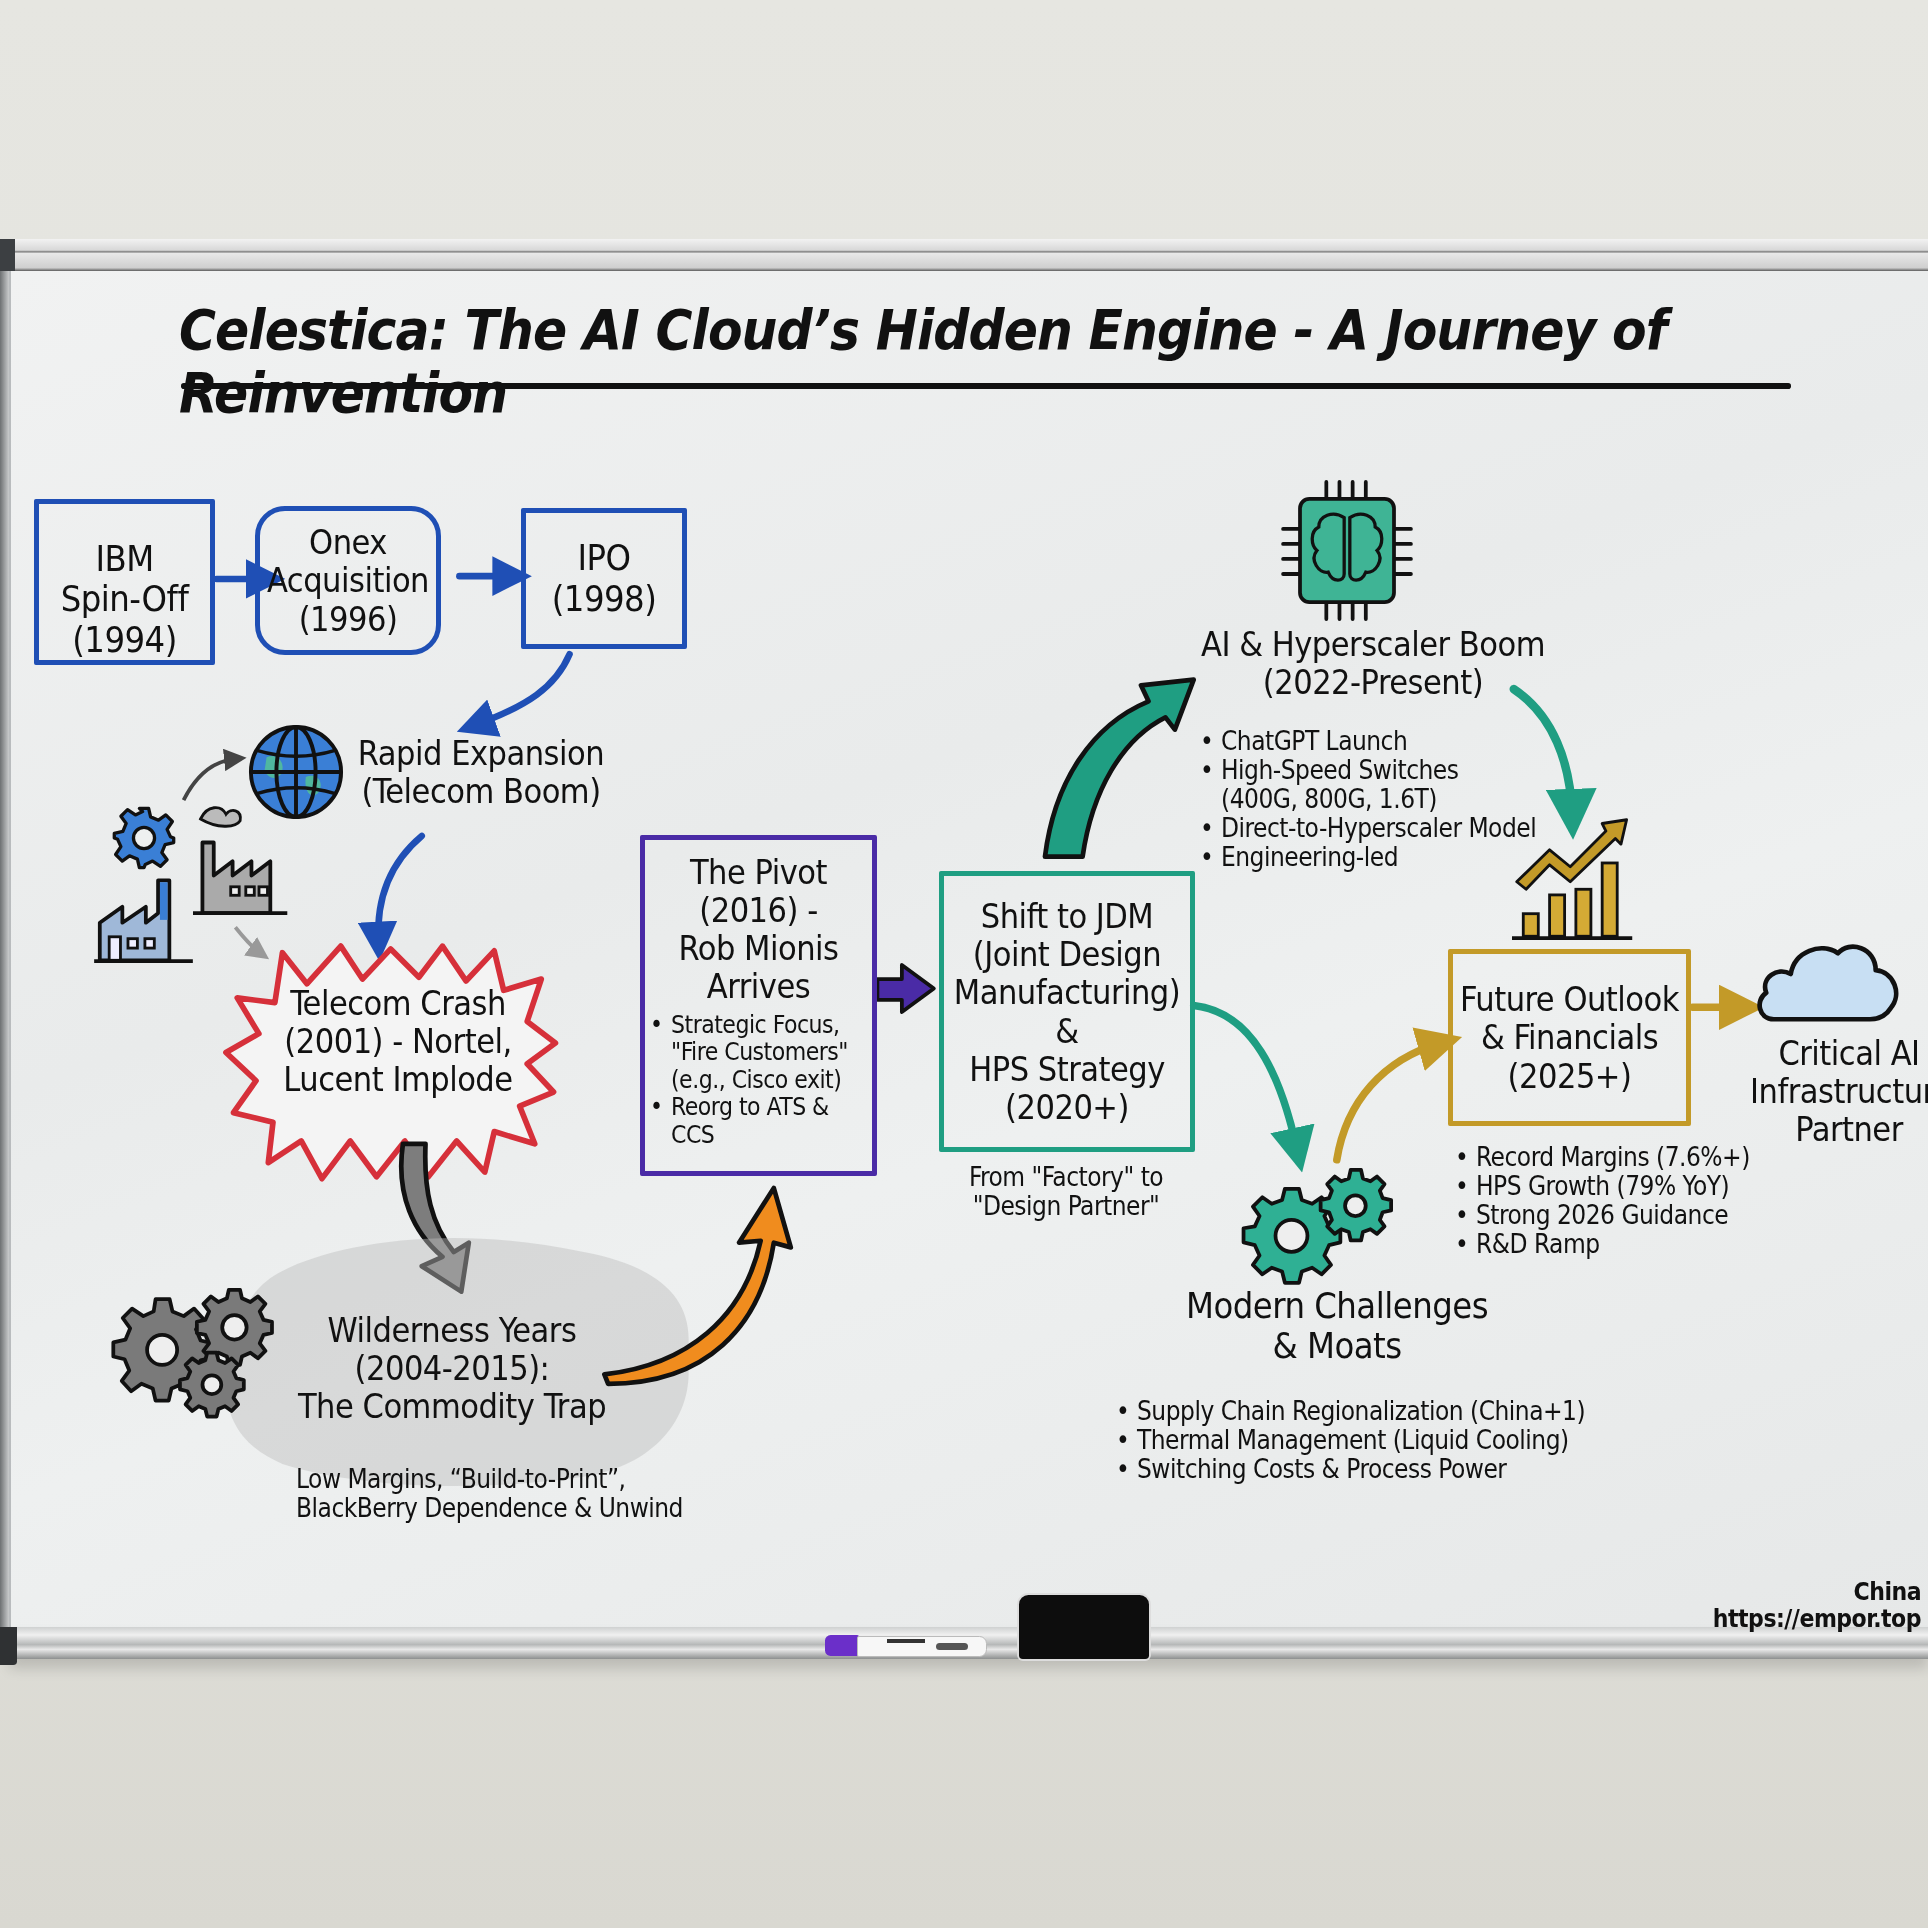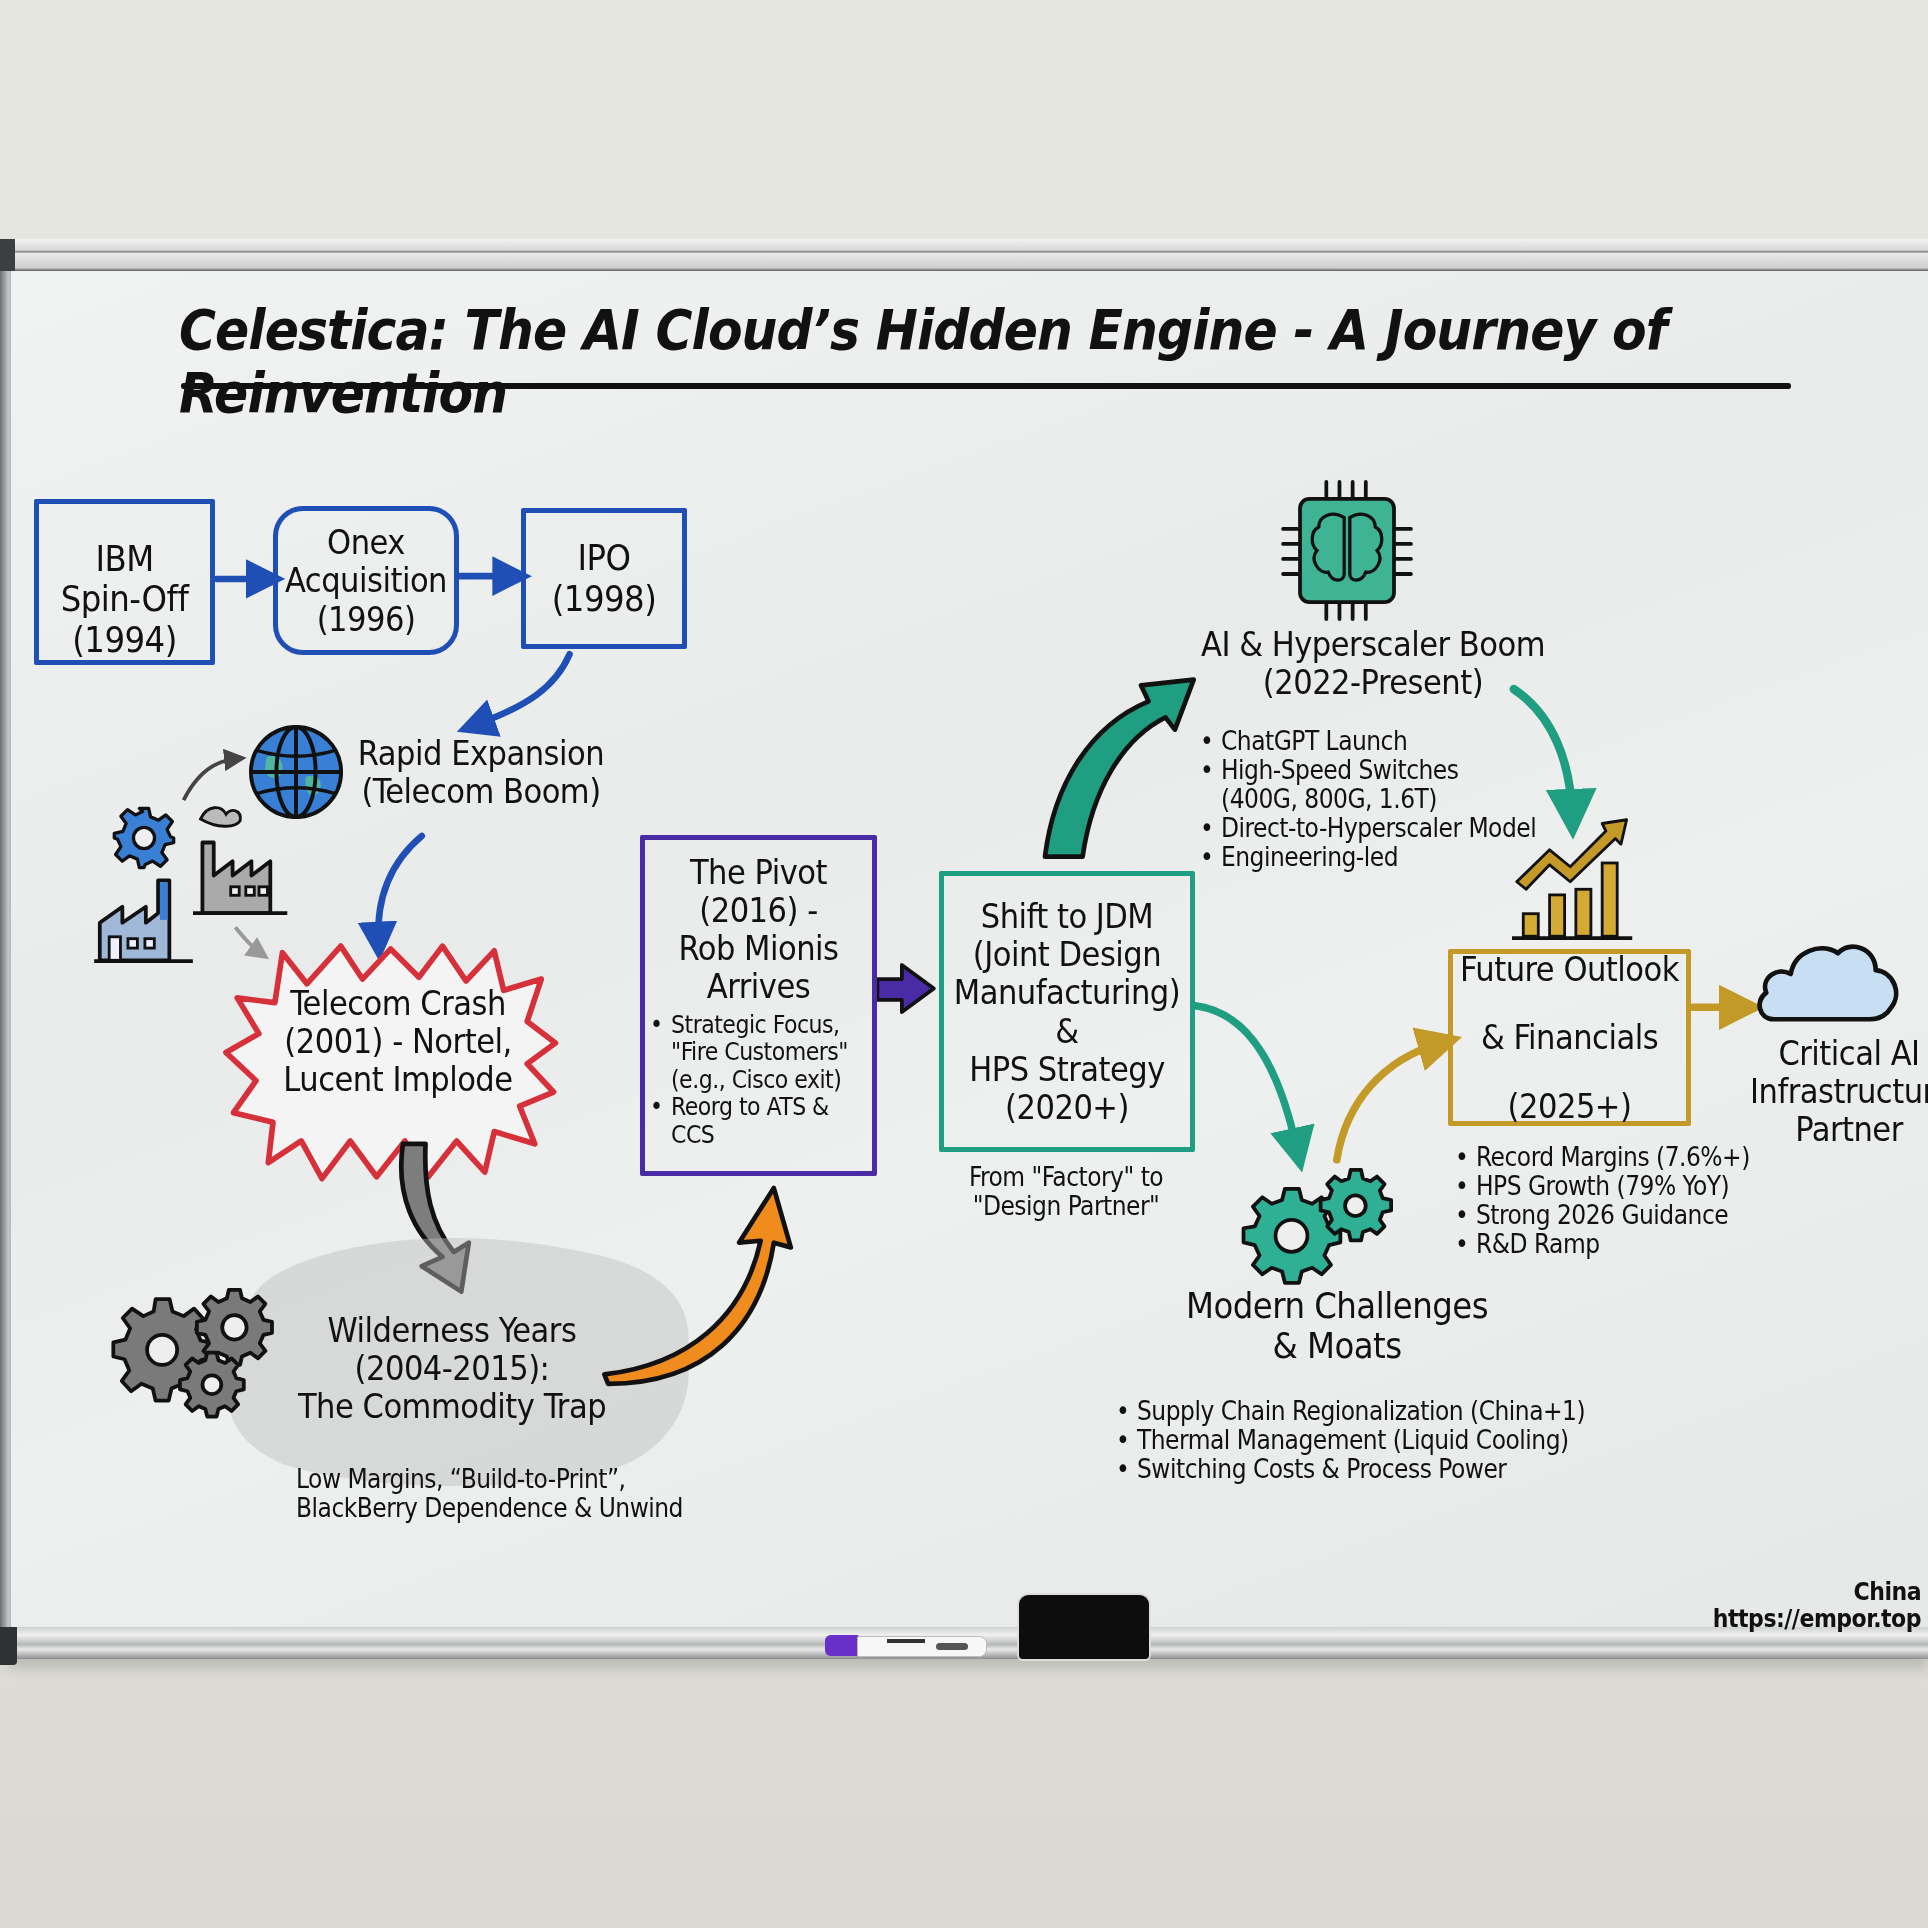--- a/index.html
+++ b/index.html
@@ -32,21 +32,21 @@
     .title {
       left: 179px; top: 299px; width: 1657px; font-size: 56px; font-weight: bold; letter-spacing: -0.9px;
       text-align: left;
       font-style: italic;
     }
     .title-underline { left: 181px; top: 383px; width: 1610px; height: 5.6px; background: #111; border-radius: 2.8px; }
     .box { border: 5.6px solid; border-radius: 1.9px; background: transparent; display: flex; flex-direction: column; justify-content: center; align-items: center; box-sizing: border-box; }
     .blue { border-color: #1f4fb5; }
     .purple { border-color: #4a2ba6; }
     .teal { border-color: #1f9e82; }
-    .gold { border-color: #c39a28; gap: 30px; }
+    .gold { border-color: #c39a28; }
     .t38 { font-size: 36px; }
     .t36 { font-size: 34px; }
     .t28 { font-size: 26px; }
     .t26 { font-size: 24.5px; }
     .left { text-align: left; }
     ul.bul { list-style: none; margin: 0; padding: 0; }
     ul.bul li { position: relative; padding-left: 21px; text-align: left; }
     ul.bul li::before { content: "•"; position: absolute; left: 0; top: 0; }
     svg { overflow: visible; }
   </style>
@@ -217,21 +217,21 @@
   <circle cx="42" cy="72" r="17" fill="#eee" stroke="#111" stroke-width="4"></circle>
   <circle cx="110" cy="40" r="11" fill="#eee" stroke="#111" stroke-width="4"></circle>
 </svg>
 
 <div class="abs box blue ink t38" style="left:34px;top:499px;width:181px;height:166px;justify-content:flex-end;">
   <div>IBM</div>
   <div>Spin-Off</div>
   <div>(1994)</div>
 </div>
 
-<div class="abs box blue ink t36" style="left:273px;top:506px;width:186px;height:149px;border-radius:30px;">
+<div class="abs box blue ink t36" style="left:255px;top:506px;width:186px;height:149px;border-radius:30px;">
   <div>Onex</div>
   <div>Acquisition</div>
   <div>(1996)</div>
 </div>
 
 <div class="abs box blue ink t38" style="left:521px;top:508px;width:166px;height:141px;">
   <div>IPO</div>
   <div>(1998)</div>
 </div>
 

